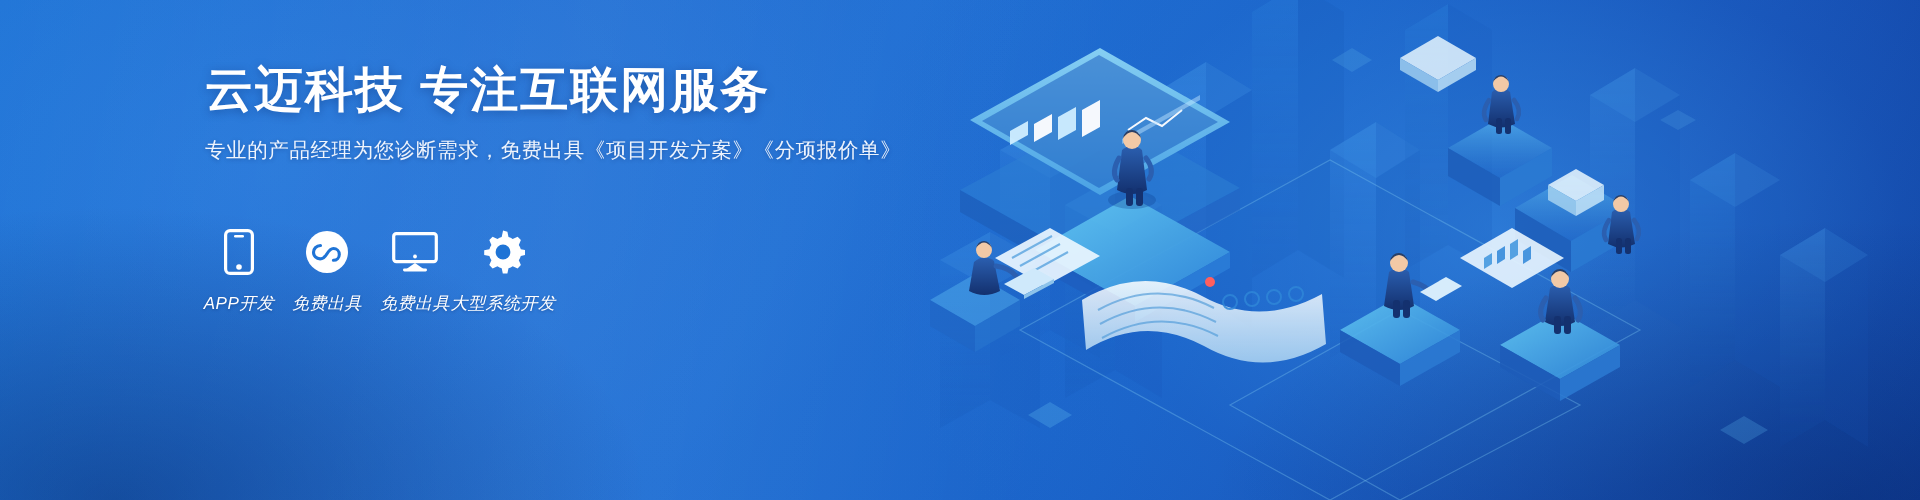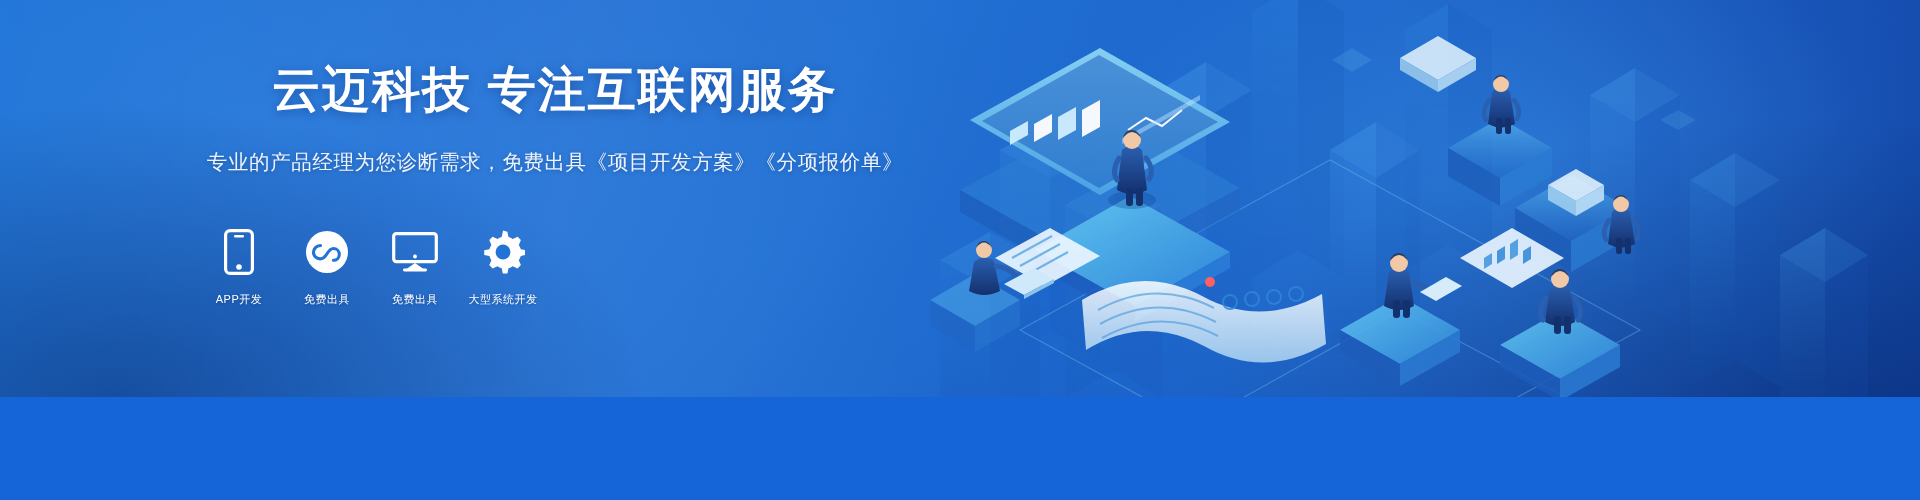--- a/index.html
+++ b/index.html
@@ -4,27 +4,26 @@
 <style>
   * { margin:0; padding:0; box-sizing:border-box; }
   html,body { width:1920px; height:500px; overflow:hidden; }
   body {
     font-family:"Liberation Sans","DejaVu Sans",sans-serif;
     background:#1565d8;
   }
 
   .banner {
     position:relative;
-    width:1920px; height:397px;
+    width:1920px; height:500px;
     overflow:hidden;
     background:
       radial-gradient(ellipse 900px 620px at 78% 46%, rgba(60,150,235,0.55) 0%, rgba(40,120,215,0.18) 45%, rgba(0,0,0,0) 72%),
       radial-gradient(ellipse 1200px 700px at 14% 34%, rgba(58,140,230,0.38) 0%, rgba(30,105,205,0.10) 55%, rgba(0,0,0,0) 80%),
       linear-gradient(118deg, #1f74d6 0%, #1b6ad2 22%, #1f6fd4 42%, #1a62c8 62%, #164fb4 82%, #0f3f9e 100%);
-    text-align: center;
   }
   
   .banner:before{
     content:""; position:absolute; inset:0;
     background:linear-gradient(100deg, rgba(255,255,255,0.00) 0%, rgba(255,255,255,0.055) 30%, rgba(255,255,255,0.00) 56%);
     pointer-events:none;
   }
   
   .banner:after{
     content:""; position:absolute; inset:0;
@@ -42,21 +41,21 @@
   .headline {
     font-size:48px;
     font-weight:bold;
     color:#ffffff;
     letter-spacing:2px;
     line-height:1.18;
     text-shadow:0 2px 10px rgba(0,30,90,0.35);
     white-space:nowrap;
   }
   .sub {
-    margin-top:26px;
+    margin-top:14px;
     color:#eef4fd;
     font-size:20.5px;
     line-height:1.62;
     letter-spacing:0.6px;
     text-shadow:0 1px 4px rgba(0,25,80,0.30);
     white-space:nowrap;
   }
   .sub div { }
 
   
@@ -71,24 +70,25 @@
   }
   .svc:last-child{ margin-right:12px; }
   .svc .glyph {
     height:48px; width:48px;
     display:flex; align-items:center; justify-content:center;
     margin-bottom:16px;
   }
   .svc .glyph svg { display:block; }
   .svc .cap {
     color:#ffffff;
-    font-size:11px;
+    font-size:17px;
     letter-spacing:0.5px;
     white-space:nowrap;
     text-shadow:0 1px 3px rgba(0,25,80,0.35);
+    font-style:italic;
   }
 
   
   .art { position:absolute; right:0; top:0; width:1020px; height:500px; z-index:3; }
   .art svg { display:block; }
 </style>
 </head>
 <body>
 
 <div class="banner">

